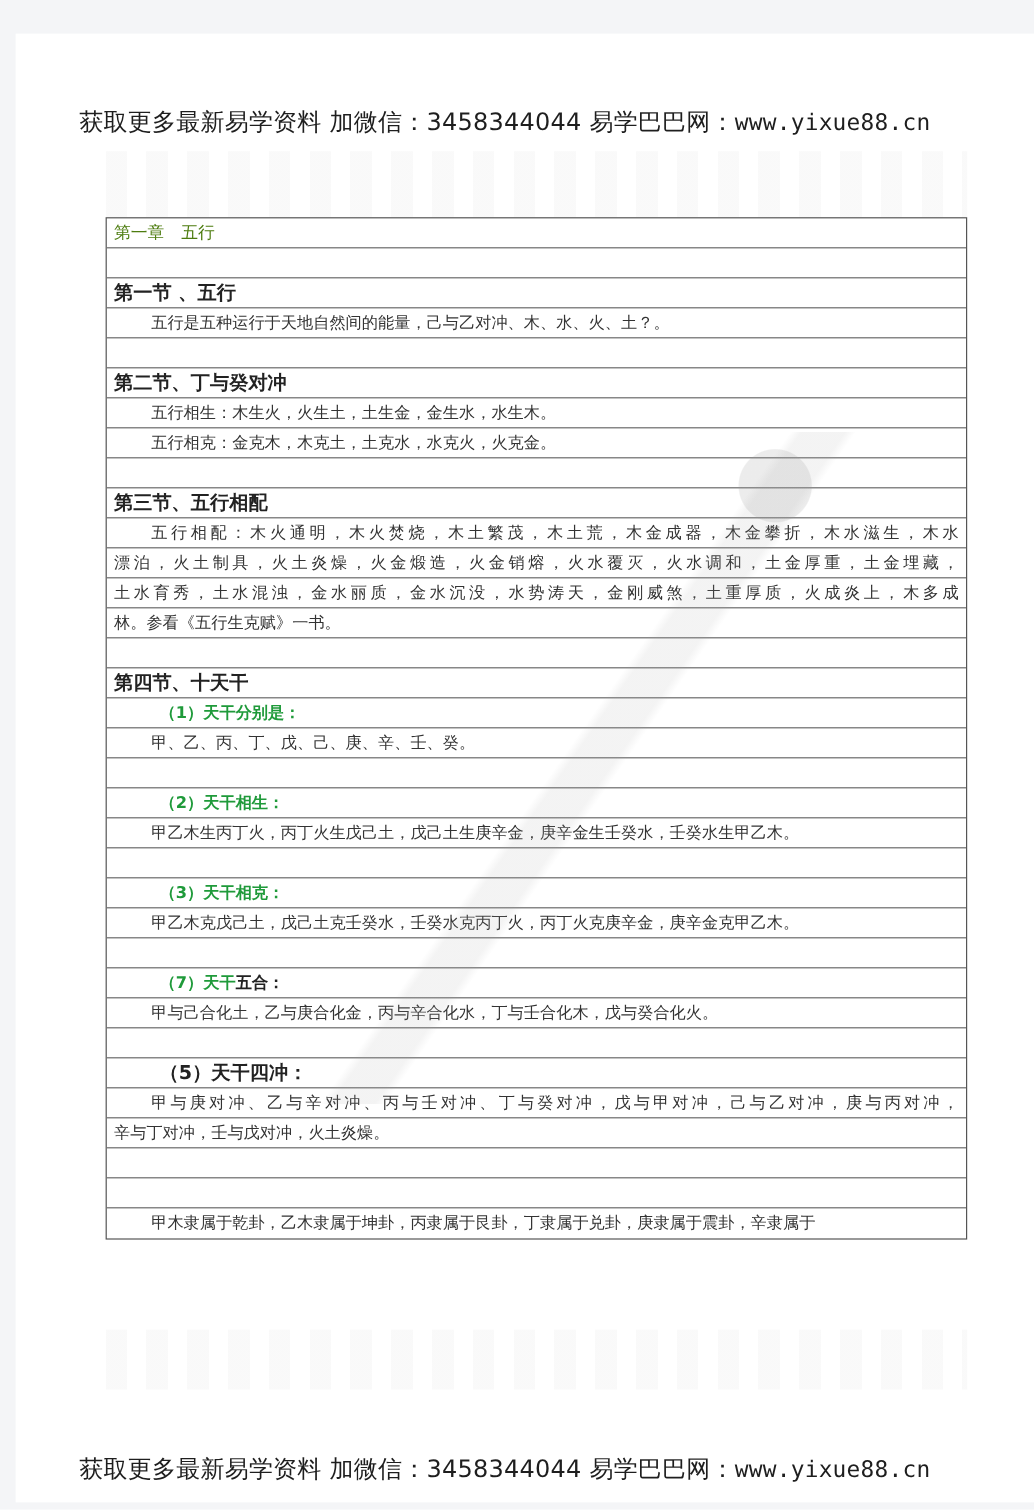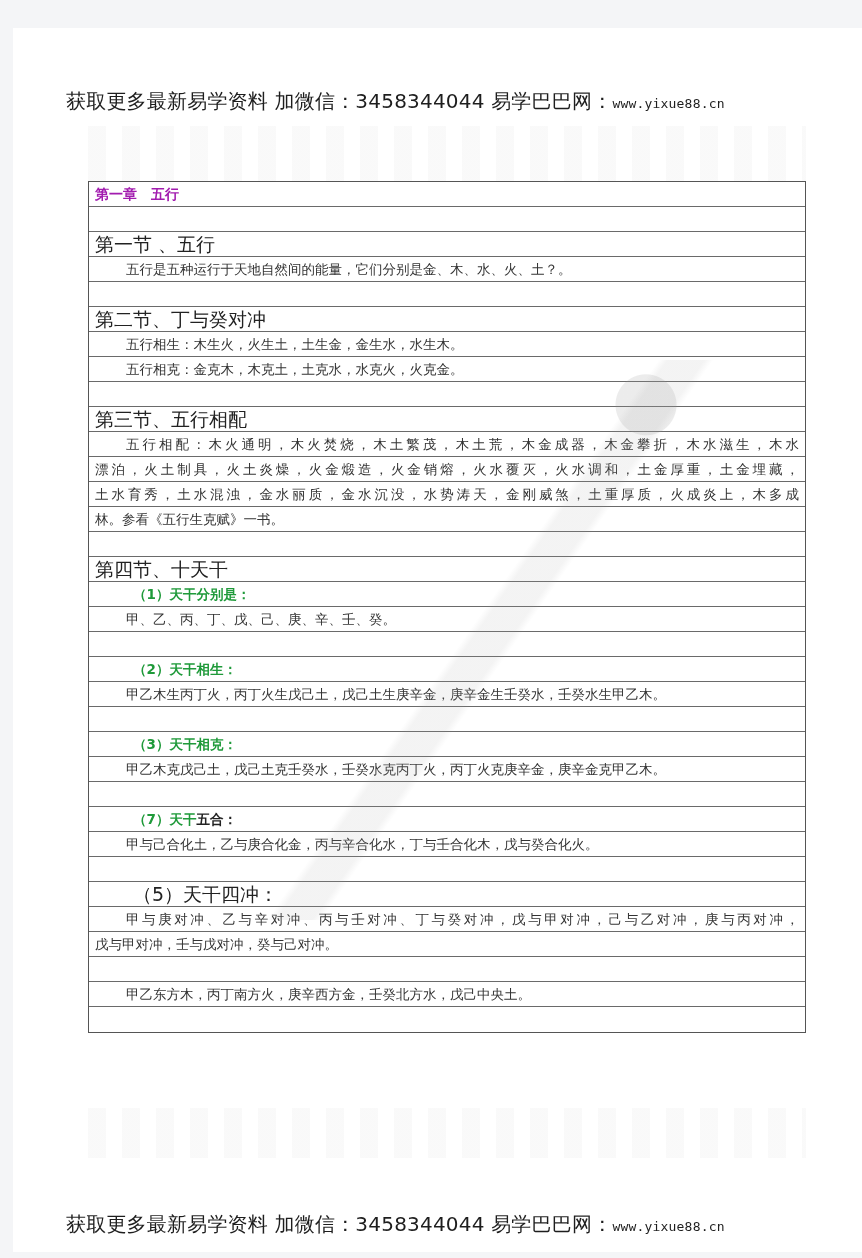--- a/index.html
+++ b/index.html
@@ -8,43 +8,43 @@
     font-family:"DejaVu Sans", sans-serif;
   }
   .page {
     position:absolute; left:13px; top:28px; width:849px; height:1224px; background:#ffffff;
   }
   .banner {
     position:absolute; left:66px; width:780px; font-size:20px; color:#1e1e1e;
     white-space:nowrap; letter-spacing:0.2px;
     font-family:"DejaVu Sans", sans-serif;
   }
-  .banner .url { font-family:"DejaVu Sans Mono", monospace; font-size:13px; }
+  .banner .url { font-family:"DejaVu Sans Mono", monospace; font-size:19px; }
   .banner.top { top:88px; }
   .banner.bottom { top:1211px; }
   .ghost {
     position:absolute; left:88px; width:718px; height:55px;
     background:repeating-linear-gradient(90deg,#f7f7f7 0 18px,#ffffff 18px 34px);
     opacity:0.7;
   }
   .ghost.g1 { top:126px; }
   .ghost.g2 { top:1108px; height:50px; }
   .doc-table {
     position:absolute; left:88px; top:181px; width:718px;
     border:1.5px solid #555; border-collapse:collapse; box-sizing:border-box;
   }
   .row {
     height:25px; border-bottom:1.5px solid #6a6a6a; box-sizing:border-box;
     font-size:13.5px; line-height:24px; color:#333; padding-left:6px; white-space:nowrap; overflow:hidden;
   }
   .row:last-child { border-bottom:none; }
   .row.indent { padding-left:37px; }
   .row.sub { padding-left:44px; }
-  .row.chapter { color:#a21caf; font-weight:bold; font-size:14px; }
-  .row.section { font-weight:normal; color:#222; font-size:19px; }
+  .row.chapter { color:#4d7c0f; font-weight:normal; font-size:14px; }
+  .row.section { font-weight:bold; color:#222; font-size:16px; }
   .row.green { color:#1f9a3a; font-weight:bold; }
   .row .black { color:#222; }
   .row.justify { text-align:justify; text-align-last:justify; padding-right:6px; }
   .watermark {
     position:absolute; left:230px; top:360px; width:520px; height:560px; pointer-events:none;
     background:
       radial-gradient(circle at 80% 8%, rgba(150,150,150,0.18) 0 30px, transparent 31px),
       linear-gradient(125deg, transparent 47%, rgba(160,160,160,0.12) 48% 52%, transparent 53%);
   }
 </style>
@@ -57,21 +57,21 @@
   <span>获取更多最新易学资料 加微信：3458344044 易学巴巴网：</span><span class="url">www.yixue88.cn</span>
 </div>
 
 <div class="ghost g1"></div>
 
 <div class="doc-table">
   <div class="row chapter">第一章　五行</div>
   <div class="row"></div>
 
   <div class="row section">第一节 、五行</div>
-  <div class="row indent">五行是五种运行于天地自然间的能量，它们分别是金、木、水、火、土？。</div>
+  <div class="row indent">五行是五种运行于天地自然间的能量，己与乙对冲、木、水、火、土？。</div>
   <div class="row"></div>
 
   <div class="row section">第二节、丁与癸对冲</div>
   <div class="row indent">五行相生：木生火，火生土，土生金，金生水，水生木。</div>
   <div class="row indent">五行相克：金克木，木克土，土克水，水克火，火克金。</div>
   <div class="row"></div>
 
   <div class="row section">第三节、五行相配</div>
   <div class="row indent justify">五行相配：木火通明，木火焚烧，木土繁茂，木土荒，木金成器，木金攀折，木水滋生，木水</div>
   <div class="row justify">漂泊，火土制具，火土炎燥，火金煅造，火金销熔，火水覆灭，火水调和，土金厚重，土金埋藏，</div>
@@ -91,26 +91,26 @@
   <div class="row sub green">（3）天干相克：</div>
   <div class="row indent">甲乙木克戊己土，戊己土克壬癸水，壬癸水克丙丁火，丙丁火克庚辛金，庚辛金克甲乙木。</div>
   <div class="row"></div>
 
   <div class="row sub green"><span>（7）天干</span><span class="black">五合：</span></div>
   <div class="row indent">甲与己合化土，乙与庚合化金，丙与辛合化水，丁与壬合化木，戊与癸合化火。</div>
   <div class="row"></div>
 
   <div class="row sub section">（5）天干四冲：</div>
   <div class="row indent justify">甲与庚对冲、乙与辛对冲、丙与壬对冲、丁与癸对冲，戊与甲对冲，己与乙对冲，庚与丙对冲，</div>
-  <div class="row">戊与甲对冲，壬与戊对冲，癸与己对冲。</div>
+  <div class="row">辛与丁对冲，壬与戊对冲，火土炎燥。</div>
   <div class="row"></div>
 
-  <div class="row indent">甲乙东方木，丙丁南方火，庚辛西方金，壬癸北方水，戊己中央土。</div>
   <div class="row"></div>
 
+  <div class="row indent">甲木隶属于乾卦，乙木隶属于坤卦，丙隶属于艮卦，丁隶属于兑卦，庚隶属于震卦，辛隶属于</div>
 </div>
 
 <div class="watermark"></div>
 <div class="ghost g2"></div>
 
 <div class="banner bottom">
   <span>获取更多最新易学资料 加微信：3458344044 易学巴巴网：</span><span class="url">www.yixue88.cn</span>
 </div>
 
 </body></html>

